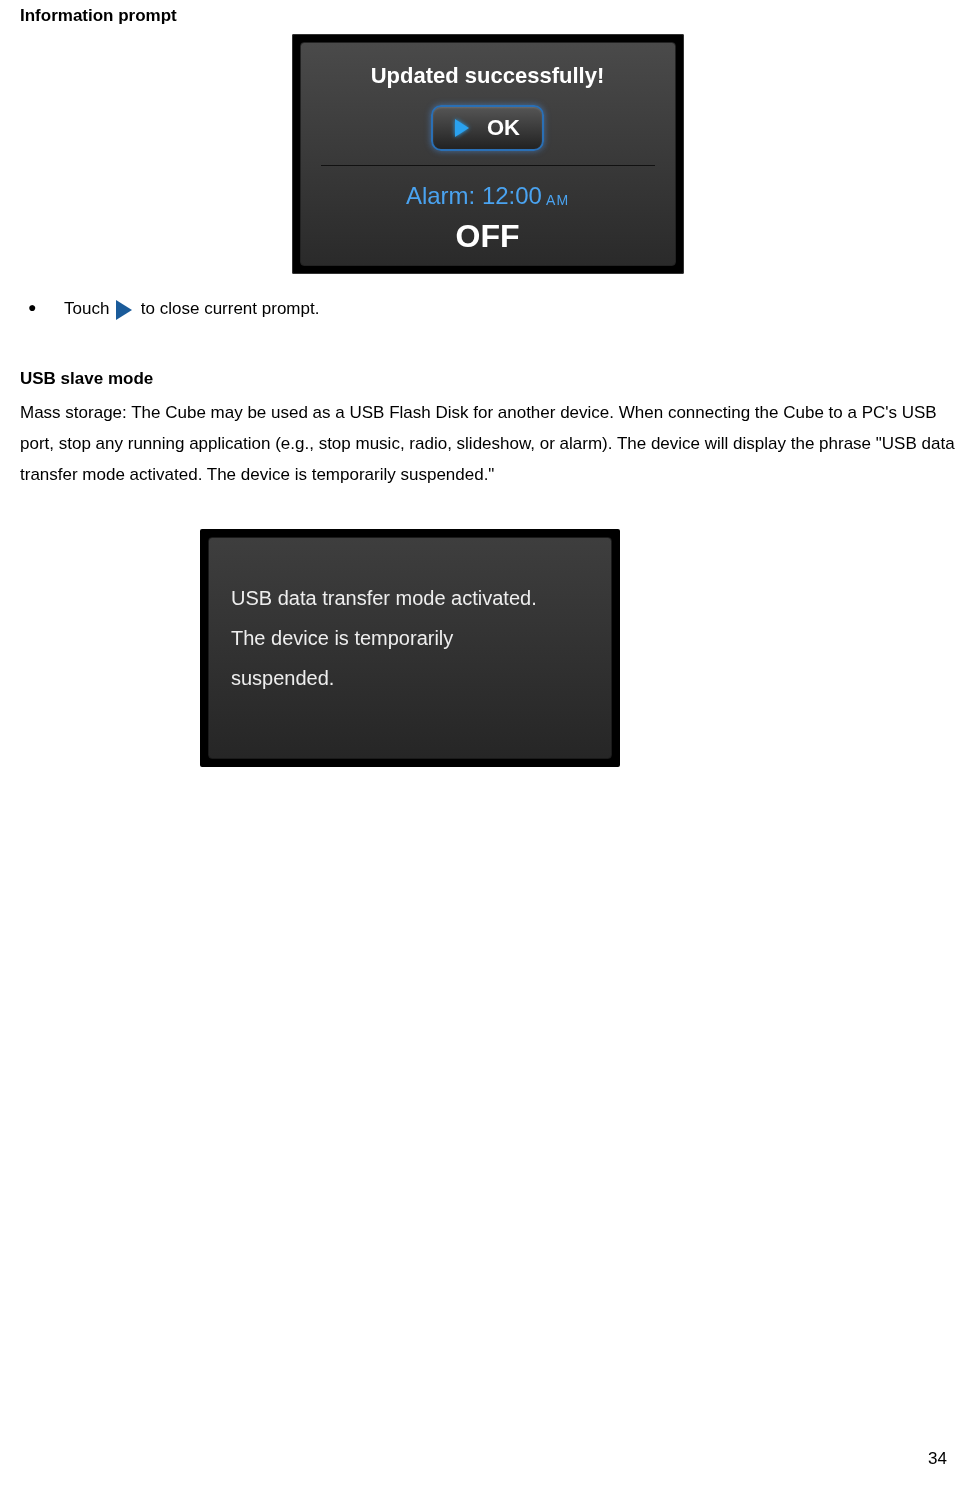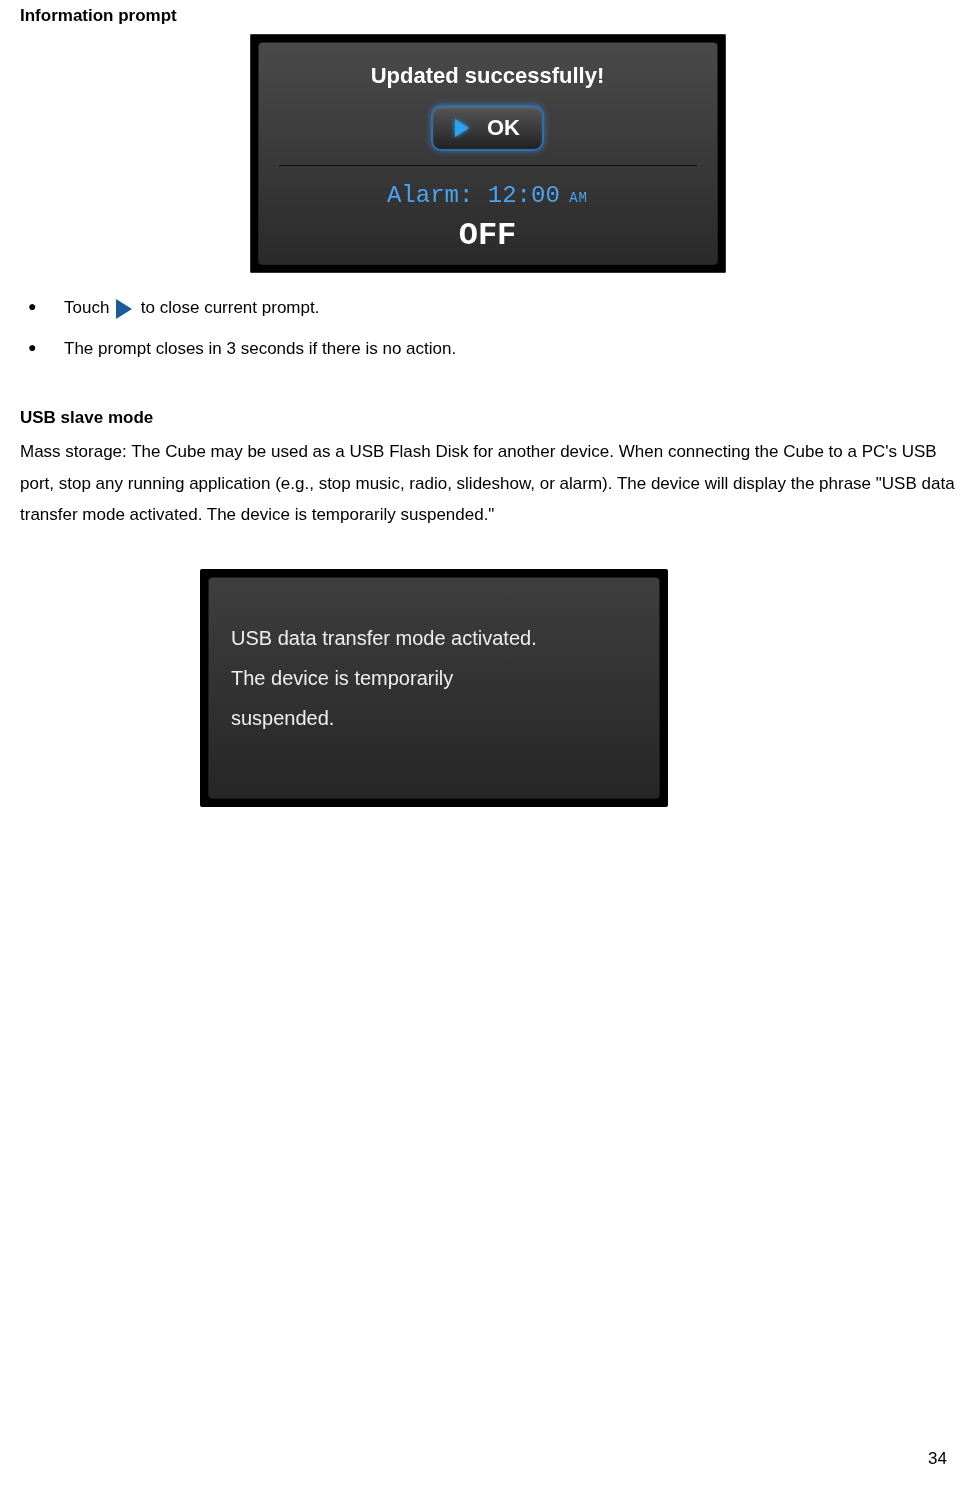--- a/index.html
+++ b/index.html
@@ -10,21 +10,21 @@
       background: #fff;
       position: relative;
       padding: 0 20px;
     }
     .section-title {
       font-weight: bold;
       font-size: 17px;
       margin-top: 6px;
     }
     .prompt-screenshot {
-      width: 476px;
+      width: 392px;
       margin: 8px auto 20px;
       background: #000;
       padding: 8px;
       border-radius: 2px;
       box-shadow: 0 0 0 1px #333 inset;
     }
     .prompt-inner {
       background: linear-gradient(#4a4a4a, #2a2a2a);
       border: 1px solid #222;
       border-radius: 4px;
@@ -59,21 +59,20 @@
     .play-icon {
       width: 0; height: 0;
       border-left: 14px solid #2aa2f0;
       border-top: 9px solid transparent;
       border-bottom: 9px solid transparent;
       filter: drop-shadow(0 0 2px #2aa2f0);
     }
     .alarm-row {
       padding-top: 16px;
       text-align: center;
-      font-family: Liberation Mono, monospace;
     }
     .alarm-text {
       color: #4aa3f0;
       font-size: 24px;
     }
     .alarm-am {
       color: #4aa3f0;
       font-size: 14px;
       vertical-align: middle;
       letter-spacing: 1px;
@@ -117,21 +116,21 @@
       font-size: 17px;
       line-height: 1.85;
       margin-top: 8px;
     }
     .usb-title {
       font-weight: bold;
       font-size: 17px;
       margin-top: 44px;
     }
     .usb-screenshot {
-      width: 468px;
+      width: 420px;
       margin: 38px 0 0 180px;
       background: #000;
       padding: 8px;
       border-radius: 2px;
     }
     .usb-inner {
       background: linear-gradient(#3e3e3e, #262626);
       border: 1px solid #1a1a1a;
       border-radius: 4px;
       padding: 40px 22px 60px;
@@ -166,21 +165,20 @@
     </div>
   </div>
 </div>
 
 <ul class="bullet-list">
   <li>
     <span>Touch </span>
     <span class="inline-play-icon"></span>
     <span>to close current prompt.</span>
   </li>
-  <li>The prompt closes in 3 seconds if there is no action.</li>
 </ul>
 
 <div class="usb-title">USB slave mode</div>
 <div class="body-text">Mass storage: The Cube may be used as a USB Flash Disk for another device.
 When connecting the Cube to a PC's USB port, stop any running application (e.g., stop music, radio, slideshow, or alarm). The device will display the phrase "USB data transfer mode activated. The device is temporarily suspended."</div>
 
 <div class="usb-screenshot">
   <div class="usb-inner">
     <div>USB data transfer mode activated.</div>
     <div>The device is temporarily</div>

